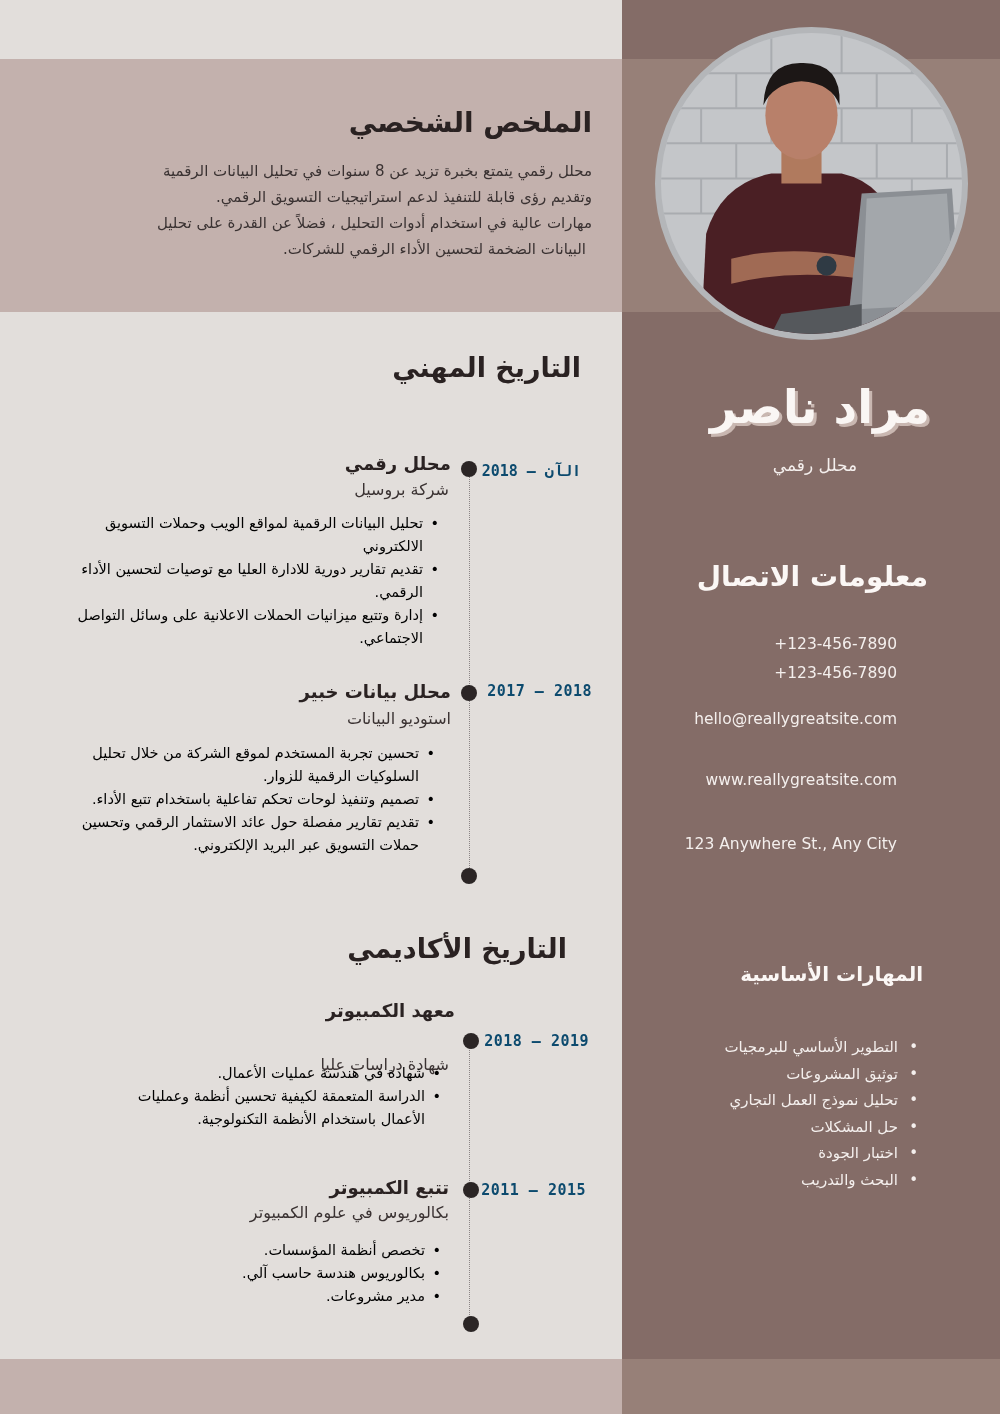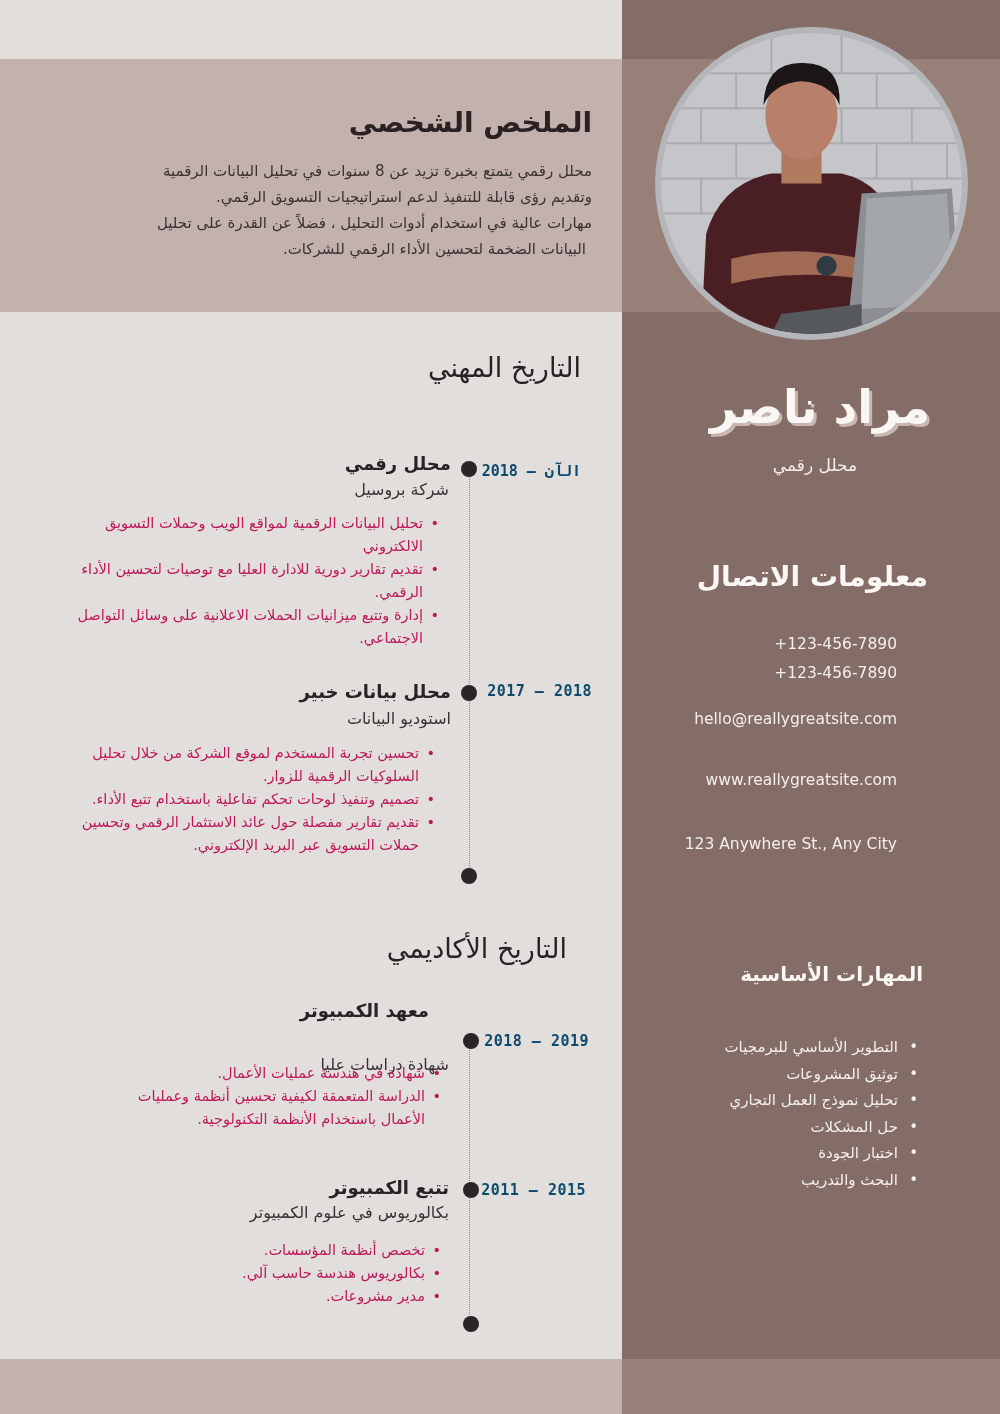--- a/index.html
+++ b/index.html
@@ -35,30 +35,30 @@
 
   .contact-title { position: absolute; right: 72px; top: 560px; font-size: 28px; font-weight: bold; color: #fbf7f5; }
   .contact-item { position: absolute; right: 103px; font-size: 15.5px; color: #f4efed; font-family: "DejaVu Sans", sans-serif; direction: ltr; text-align: right; white-space: nowrap; }
 
   .skills-title { position: absolute; right: 77px; top: 962px; font-size: 20px; font-weight: bold; color: #fbf7f5; }
   .skills-list { position: absolute; right: 82px; top: 1034px; list-style: none; }
   .skills-list li { font-size: 15px; line-height: 26.5px; color: #f4efed; position: relative; padding-right: 20px; }
   .skills-list li::before { content: "•"; position: absolute; right: 0; top: 0; color: #f4efed; }
 
   
-  .section-title { position: absolute; font-size: 27px; font-weight: normal; color: #2a2222; }
+  .section-title { position: absolute; font-size: 27px; font-weight: bold; color: #2a2222; }
 
   
   .tl-line { position: absolute; left: 469px; width: 0; border-left: 1.5px dotted #8a8484; }
   .tl-dot { position: absolute; width: 16px; height: 16px; border-radius: 50%; background: #2b2525; }
   .tl-date { position: absolute; font-size: 15px; font-weight: bold; color: #0c4a6e; direction: rtl; white-space: nowrap; font-family: "DejaVu Sans Mono", monospace; letter-spacing: 0.5px; }
   .entry-title { position: absolute; font-size: 18px; font-weight: bold; color: #2a2222; white-space: nowrap; }
   .entry-sub { position: absolute; font-size: 16px; color: #3a3232; white-space: nowrap; }
   .bullets { position: absolute; list-style: none; }
-  .bullets li { font-size: 14.5px; line-height: 23px; color: #be185d; position: relative; padding-right: 18px; }
+  .bullets li { font-size: 14.5px; line-height: 23px; color: #000000; position: relative; padding-right: 18px; }
   .bullets li::before { content: "•"; position: absolute; right: 2px; top: 0; }
 </style>
 </head>
 <body>
 
 <div class="band-top-left"></div>
 <div class="band-summary"></div>
 <div class="col-right"></div>
 <div class="col-right-band"></div>
 <div class="band-bottom-left"></div>
@@ -145,21 +145,21 @@
   <div class="tl-dot" style="left:461px; top:868px;"></div>
 </section>
 
 <section>
   <h2 class="section-title rtl" style="right:433px; top:933px;">التاريخ الأكاديمي</h2>
 
   <div class="tl-line" style="top:1040px; height:285px;"></div>
 
   <div class="tl-dot" style="left:463px; top:1033px;"></div>
   <div class="tl-date" style="right:411px; top:1032px;">2019 – 2018</div>
-  <div class="entry-title rtl" style="right:571px; top:1000px;">معهد الكمبيوتر</div>
+  <div class="entry-title rtl" style="right:545px; top:1000px;">معهد الكمبيوتر</div>
   <div class="entry-sub rtl" style="right:551px; top:1055px;">شهادة دراسات عليا</div>
   <ul class="bullets rtl" style="right:557px; top:1062px; width:330px;">
     <li>شهادة في هندسة عمليات الأعمال.</li>
     <li>الدراسة المتعمقة لكيفية تحسين أنظمة وعمليات الأعمال باستخدام الأنظمة التكنولوجية.</li>
   </ul>
 
   <div class="tl-dot" style="left:463px; top:1182px;"></div>
   <div class="tl-date" style="right:414px; top:1181px;">2015 – 2011</div>
   <div class="entry-title rtl" style="right:551px; top:1177px;">تتبع الكمبيوتر</div>
   <div class="entry-sub rtl" style="right:551px; top:1203px;">بكالوريوس في علوم الكمبيوتر</div>

